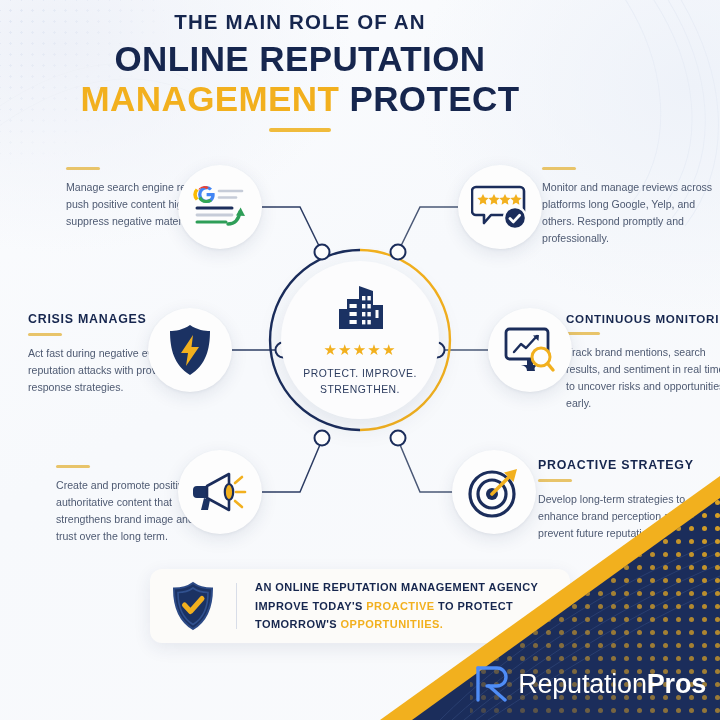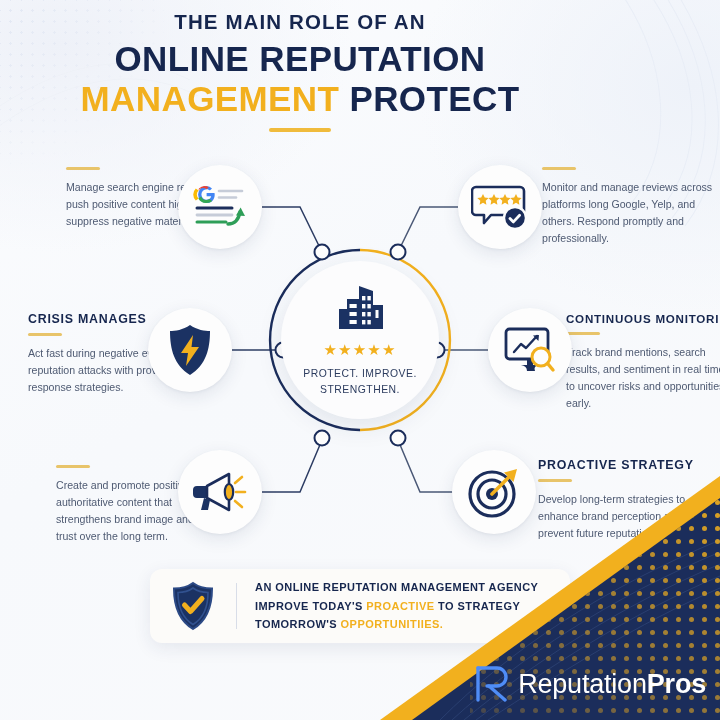--- a/index.html
+++ b/index.html
@@ -255,21 +255,21 @@
     <div class="b-ico">
       <svg width="44" height="50" viewBox="0 0 44 50">
         <path d="M22 2 C16 6.5 8 7.5 3 7.5 C3 24 7 39 22 48 C37 39 41 24 41 7.5 C36 7.5 28 6.5 22 2 Z" fill="#1b3263" stroke="#2c4a86" stroke-width="2"></path>
         <path d="M22 7 C17 10.6 10.5 11.5 7 11.5 C7 24.5 10.4 36.5 22 43.5 C33.6 36.5 37 24.5 37 11.5 C33.5 11.5 27 10.6 22 7 Z" fill="none" stroke="#31518f" stroke-width="1.6"></path>
         <path d="M13.5 24 L19.5 30.5 L31 17.5" fill="none" stroke="#f2b01e" stroke-width="5" stroke-linecap="round" stroke-linejoin="round"></path>
       </svg>
     </div>
     <div class="b-sep"></div>
     <div class="b-txt">
       <span>AN ONLINE REPUTATION MANAGEMENT AGENCY</span><br>
-      <span>IMPROVE TODAY'S </span><span class="gold">PROACTIVE</span><span> TO STRATEGY</span><br>
+      <span>IMPROVE TODAY'S </span><span class="gold">PROACTIVE</span><span> TO PROTECT</span><br>
       <span>TOMORROW'S </span><span class="gold">OPPORTUNITIIES.</span>
     </div>
   </div>
 
   <div class="wedge">
     <svg width="360" height="250" viewBox="0 0 360 250">
       <defs>
         <clipPath id="navyClip">
           <path d="M360,250 L360,28 L52,250 Z"></path>
         </clipPath>

